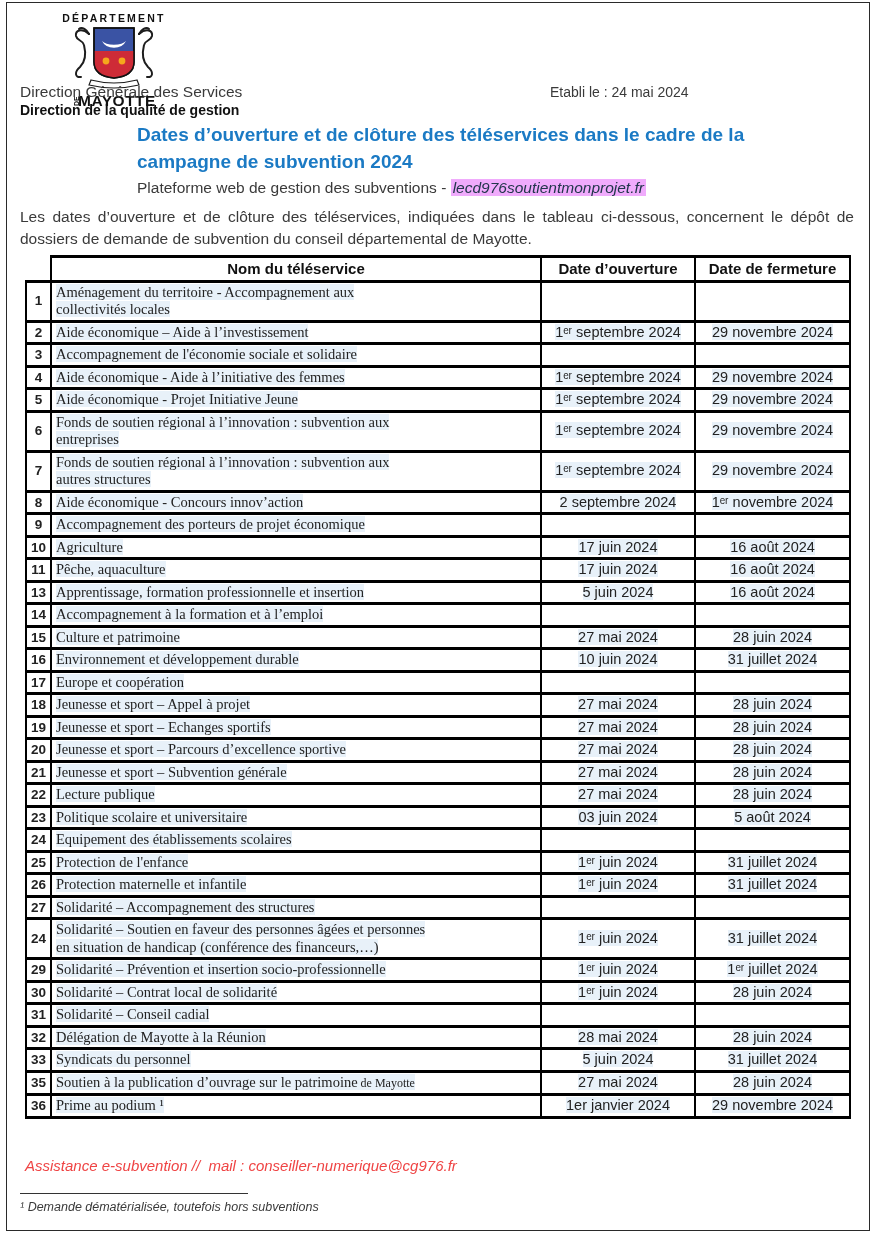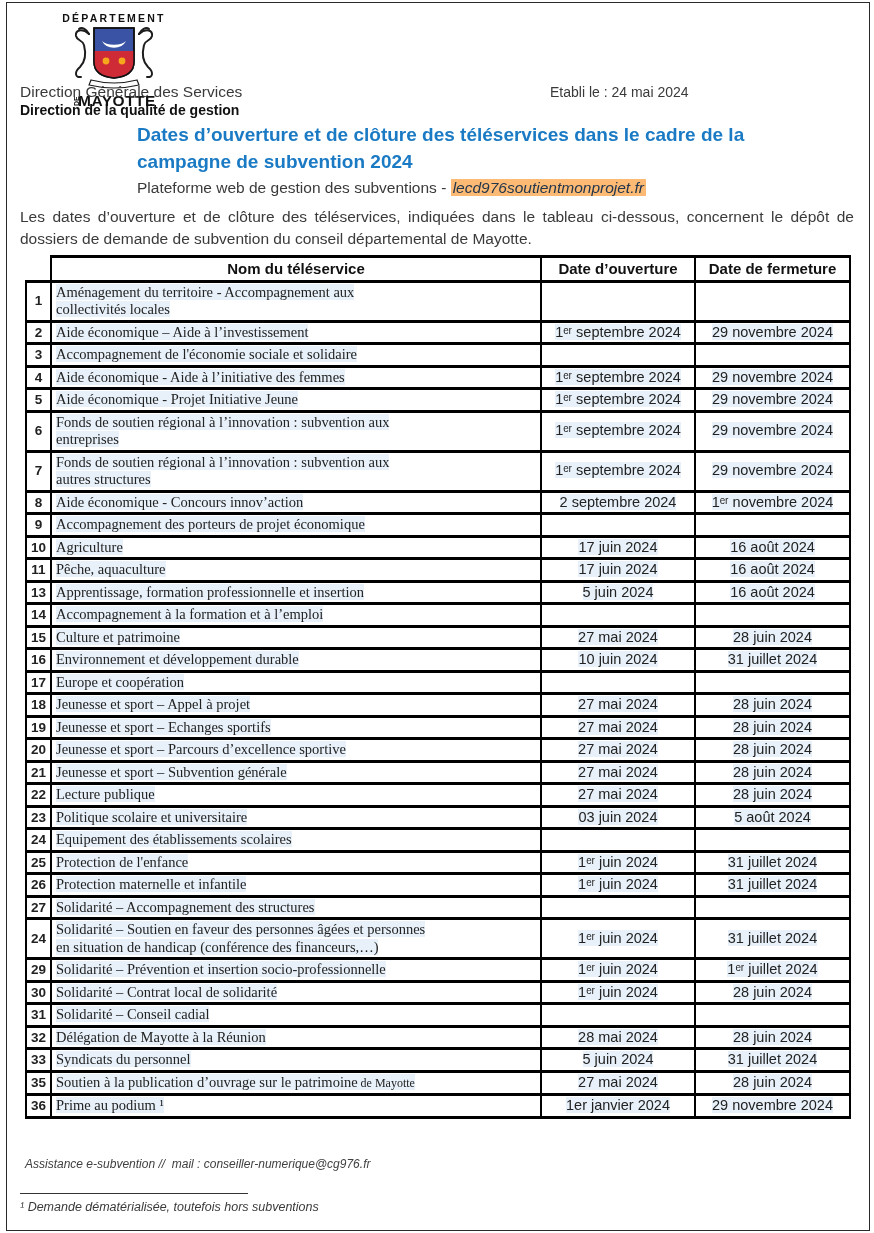--- a/index.html
+++ b/index.html
@@ -12,42 +12,42 @@
   
   .logo{position:absolute;left:55px;top:8px;width:118px;height:100px;}
   .org-block{position:absolute;left:20px;top:82px;line-height:19px;}
   .org-line1{font-size:15.5px;color:#3a3a3a;}
   .org-line2{font-size:14px;font-weight:bold;color:#111;}
   .etabli{position:absolute;left:550px;top:84px;font-size:14px;color:#3a3a3a;text-align:center;}
   
   .title{position:absolute;left:137px;top:121px;width:655px;
     font-size:19px;font-weight:bold;color:#1B7AC4;line-height:27px;}
   .subtitle{position:absolute;left:137px;top:179px;font-size:15.5px;color:#3a3a3a;}
-  .subtitle .link{font-style:italic;background:#fdba74;color:#22364C;padding:0 2px;}
+  .subtitle .link{font-style:italic;background:#f0abfc;color:#22364C;padding:0 2px;}
   .intro{position:absolute;left:20px;top:206px;width:834px;
     font-size:15.5px;color:#3a3a3a;line-height:22px;text-align:justify;}
   
   table.ts{position:absolute;left:25px;top:255px;width:824px;
     border-collapse:collapse;table-layout:fixed;}
   .ts col.c-num{width:25px;} .ts col.c-name{width:490px;}
   .ts col.c-open{width:154px;} .ts col.c-close{width:155px;}
   .ts th,.ts td{border:2px solid #000;border-top-width:3px;border-bottom-width:3px;
     padding:1px 4px;font-size:14.5px;color:#222;line-height:17.5px;overflow:hidden;}
   .ts th{font-weight:bold;text-align:center;font-size:15px;padding:2px 2px;color:#111;}
   .ts th.corner{border:none;}
   .ts td.num{font-weight:bold;text-align:center;font-size:13.5px;padding:1px 1px;}
   .ts td.name{text-align:left;}
   .ts td.date{text-align:center;}
   .ts .tint{background:rgba(203,224,242,.45);-webkit-box-decoration-break:clone;
     box-decoration-break:clone;}
   .ts td.name .tint{white-space:pre-line;font-family:Liberation Serif, serif;}
   .ts .small{font-size:12px;}
   
   .assistance{position:absolute;left:25px;top:1157px;font-style:italic;
-    font-size:12px;color:#404040;white-space:pre;}
+    font-size:15px;color:#ef4444;white-space:pre;}
   .foot-rule{position:absolute;left:20px;top:1193px;width:228px;border-top:1.5px solid #333;}
   .footnote{position:absolute;left:20px;top:1200px;font-style:italic;
     font-size:12.5px;color:#3a3a3a;}
   svg text{font-family:"Liberation Sans","DejaVu Sans",sans-serif;}
 </style>
 </head>
 <body>
 
 <div class="page-frame"></div>
 

